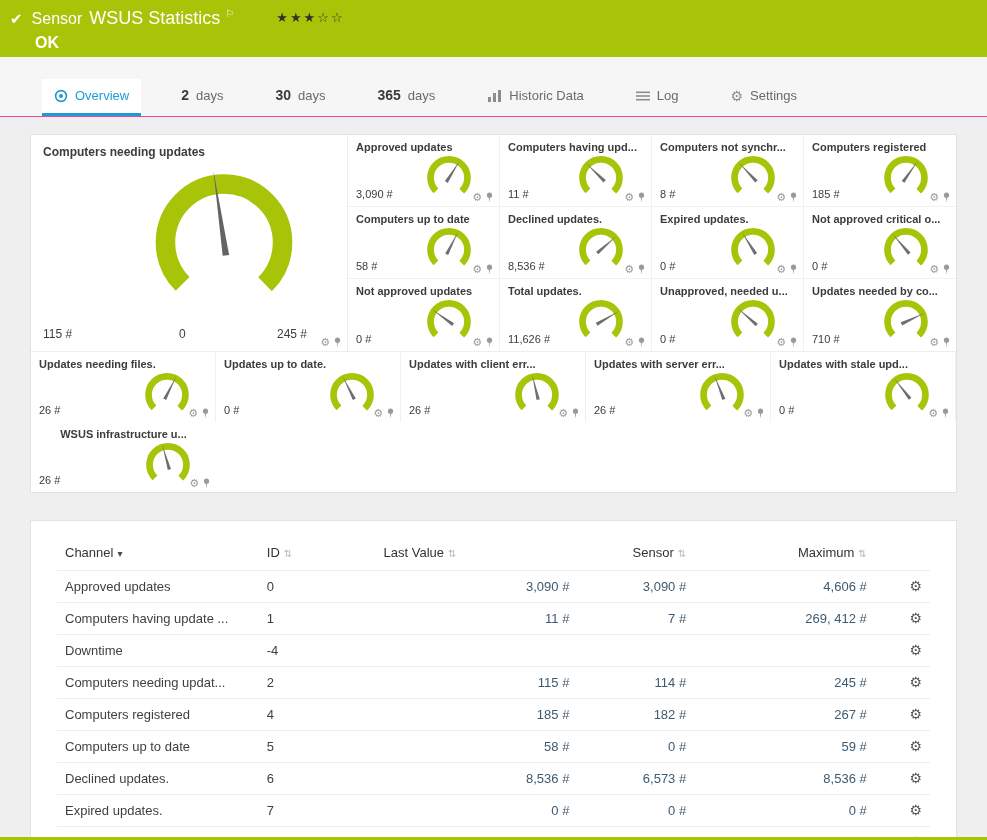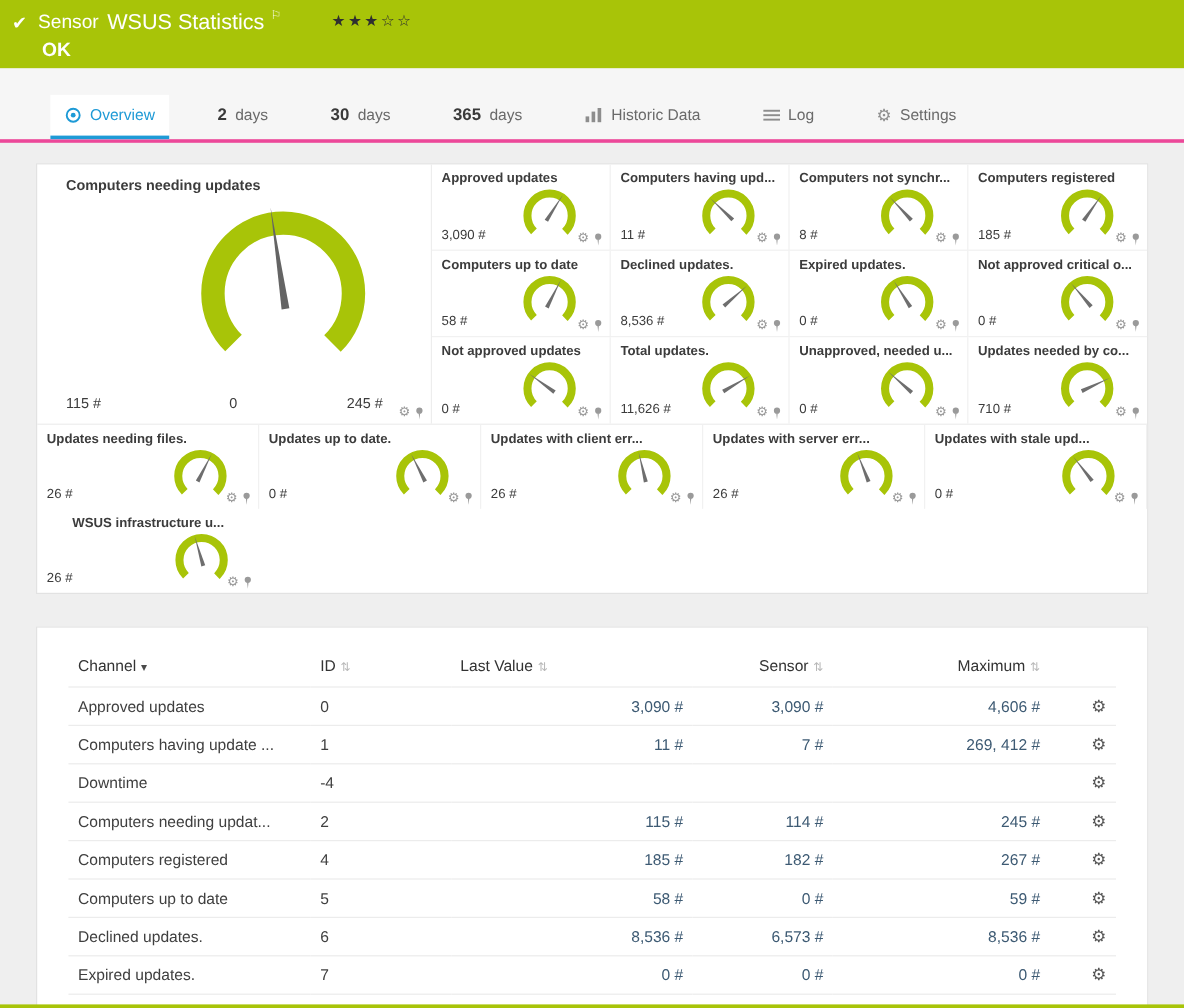--- a/index.html
+++ b/index.html
@@ -11,37 +11,37 @@
   .title-row{display:flex;align-items:center;color:#fff;}
   .check{font-size:15px;font-weight:bold;margin-right:9px;}
   .sensor-word{font-size:16px;margin-right:7px;}
   .sensor-title{font-size:18px;}
   .flag{font-size:10px;margin-left:5px;align-self:flex-start;color:#f2f7d8;cursor:pointer;}
   .stars{margin-left:42px;color:#2f2f2f;font-size:13px;letter-spacing:2px;align-self:flex-start;margin-top:2px;}
   .stars span{cursor:pointer;}
   .status{color:#fff;font-size:16px;font-weight:bold;margin:5px 0 0 25px;}
 
   
-  .tabs-strip{background:#f6f6f6;padding-top:21px;border-bottom:3px solid #ec4899;}
+  .tabs-strip{background:#f6f6f6;padding-top:21px;border-bottom:1px solid #ec4899;}
   .tabs{display:flex;align-items:flex-end;padding-left:42px;gap:28px;}
   .tab{display:flex;align-items:center;gap:7px;padding:9px 12px 10px;font-size:13px;color:#6a6a6a;
        cursor:pointer;border-bottom:3px solid transparent;white-space:nowrap;}
   .tab .ticon{color:#8d8d8d;display:inline-flex;align-items:center;}
   .tab.active{color:#1e9ad6;border-bottom-color:#1e9ad6;background:#ffffff;}
   .tab.active .ticon{color:#1e9ad6;}
   .tab .strong{font-weight:bold;color:#3a3a3a;font-size:14px;}
   .tab .gearchar{font-size:14px;line-height:1;}
 
   
   .content{padding:17px 30px 0;}
   .panel{background:#fff;border:1px solid #e2e2e2;}
   .gauges-panel{margin-bottom:27px;}
   .gauges-top{display:flex;}
 
-  .big-tile{width:316px;flex:none;position:relative;height:216px;box-sizing:border-box;padding:10px 0 0 12px;margin-left:12px;}
+  .big-tile{width:316px;flex:none;position:relative;height:216px;box-sizing:border-box;padding:10px 0 0 12px;}
   .big-title{font-size:12px;font-weight:bold;color:#3c3c3c;}
   .big-dial{position:absolute;left:100px;top:22px;}
   .big-value{position:absolute;left:12px;bottom:10px;font-size:12px;color:#3c3c3c;}
   .big-min{position:absolute;left:148px;bottom:10px;font-size:12px;color:#3c3c3c;}
   .big-max{position:absolute;left:246px;bottom:10px;font-size:12px;color:#3c3c3c;}
 
   .small-grid{flex:1;display:grid;grid-template-columns:repeat(4,1fr);border-left:1px solid #ededed;}
   .small-tile{position:relative;height:72px;box-sizing:border-box;padding:6px 8px;
               border-bottom:1px solid #f1f1f1;border-right:1px solid #f1f1f1;}
   .small-grid .small-tile:nth-child(4n){border-right:none;}

